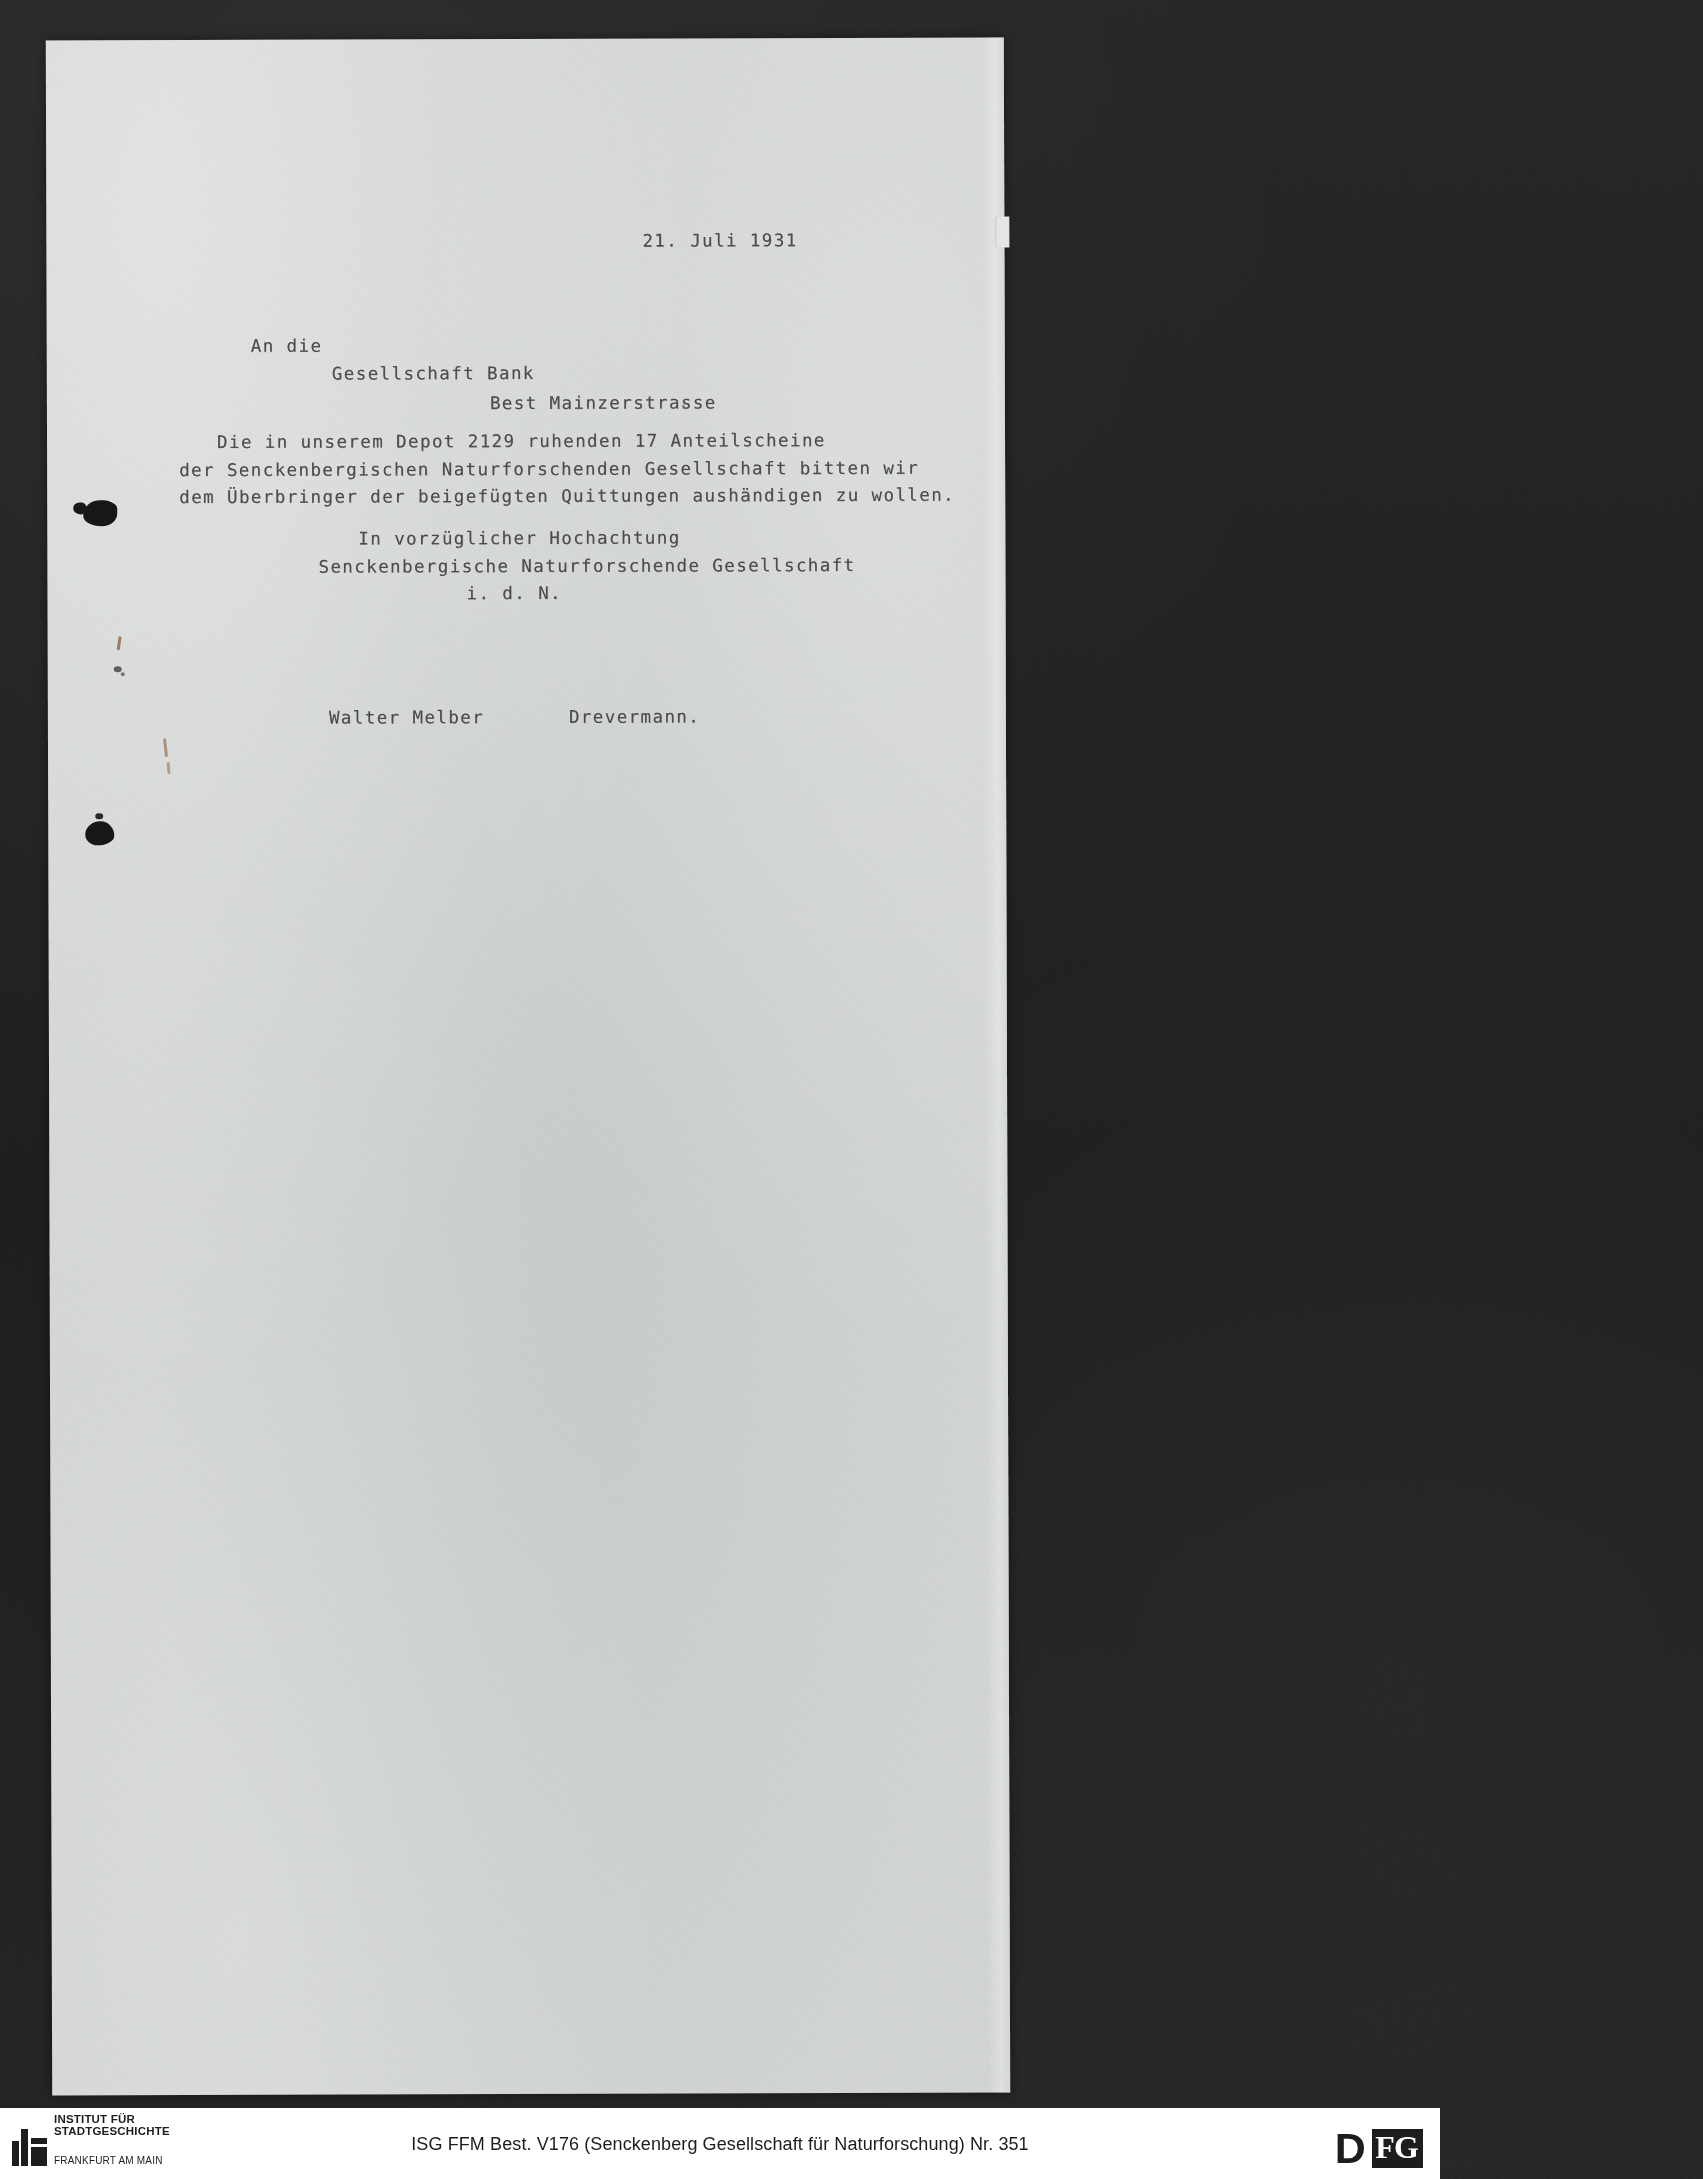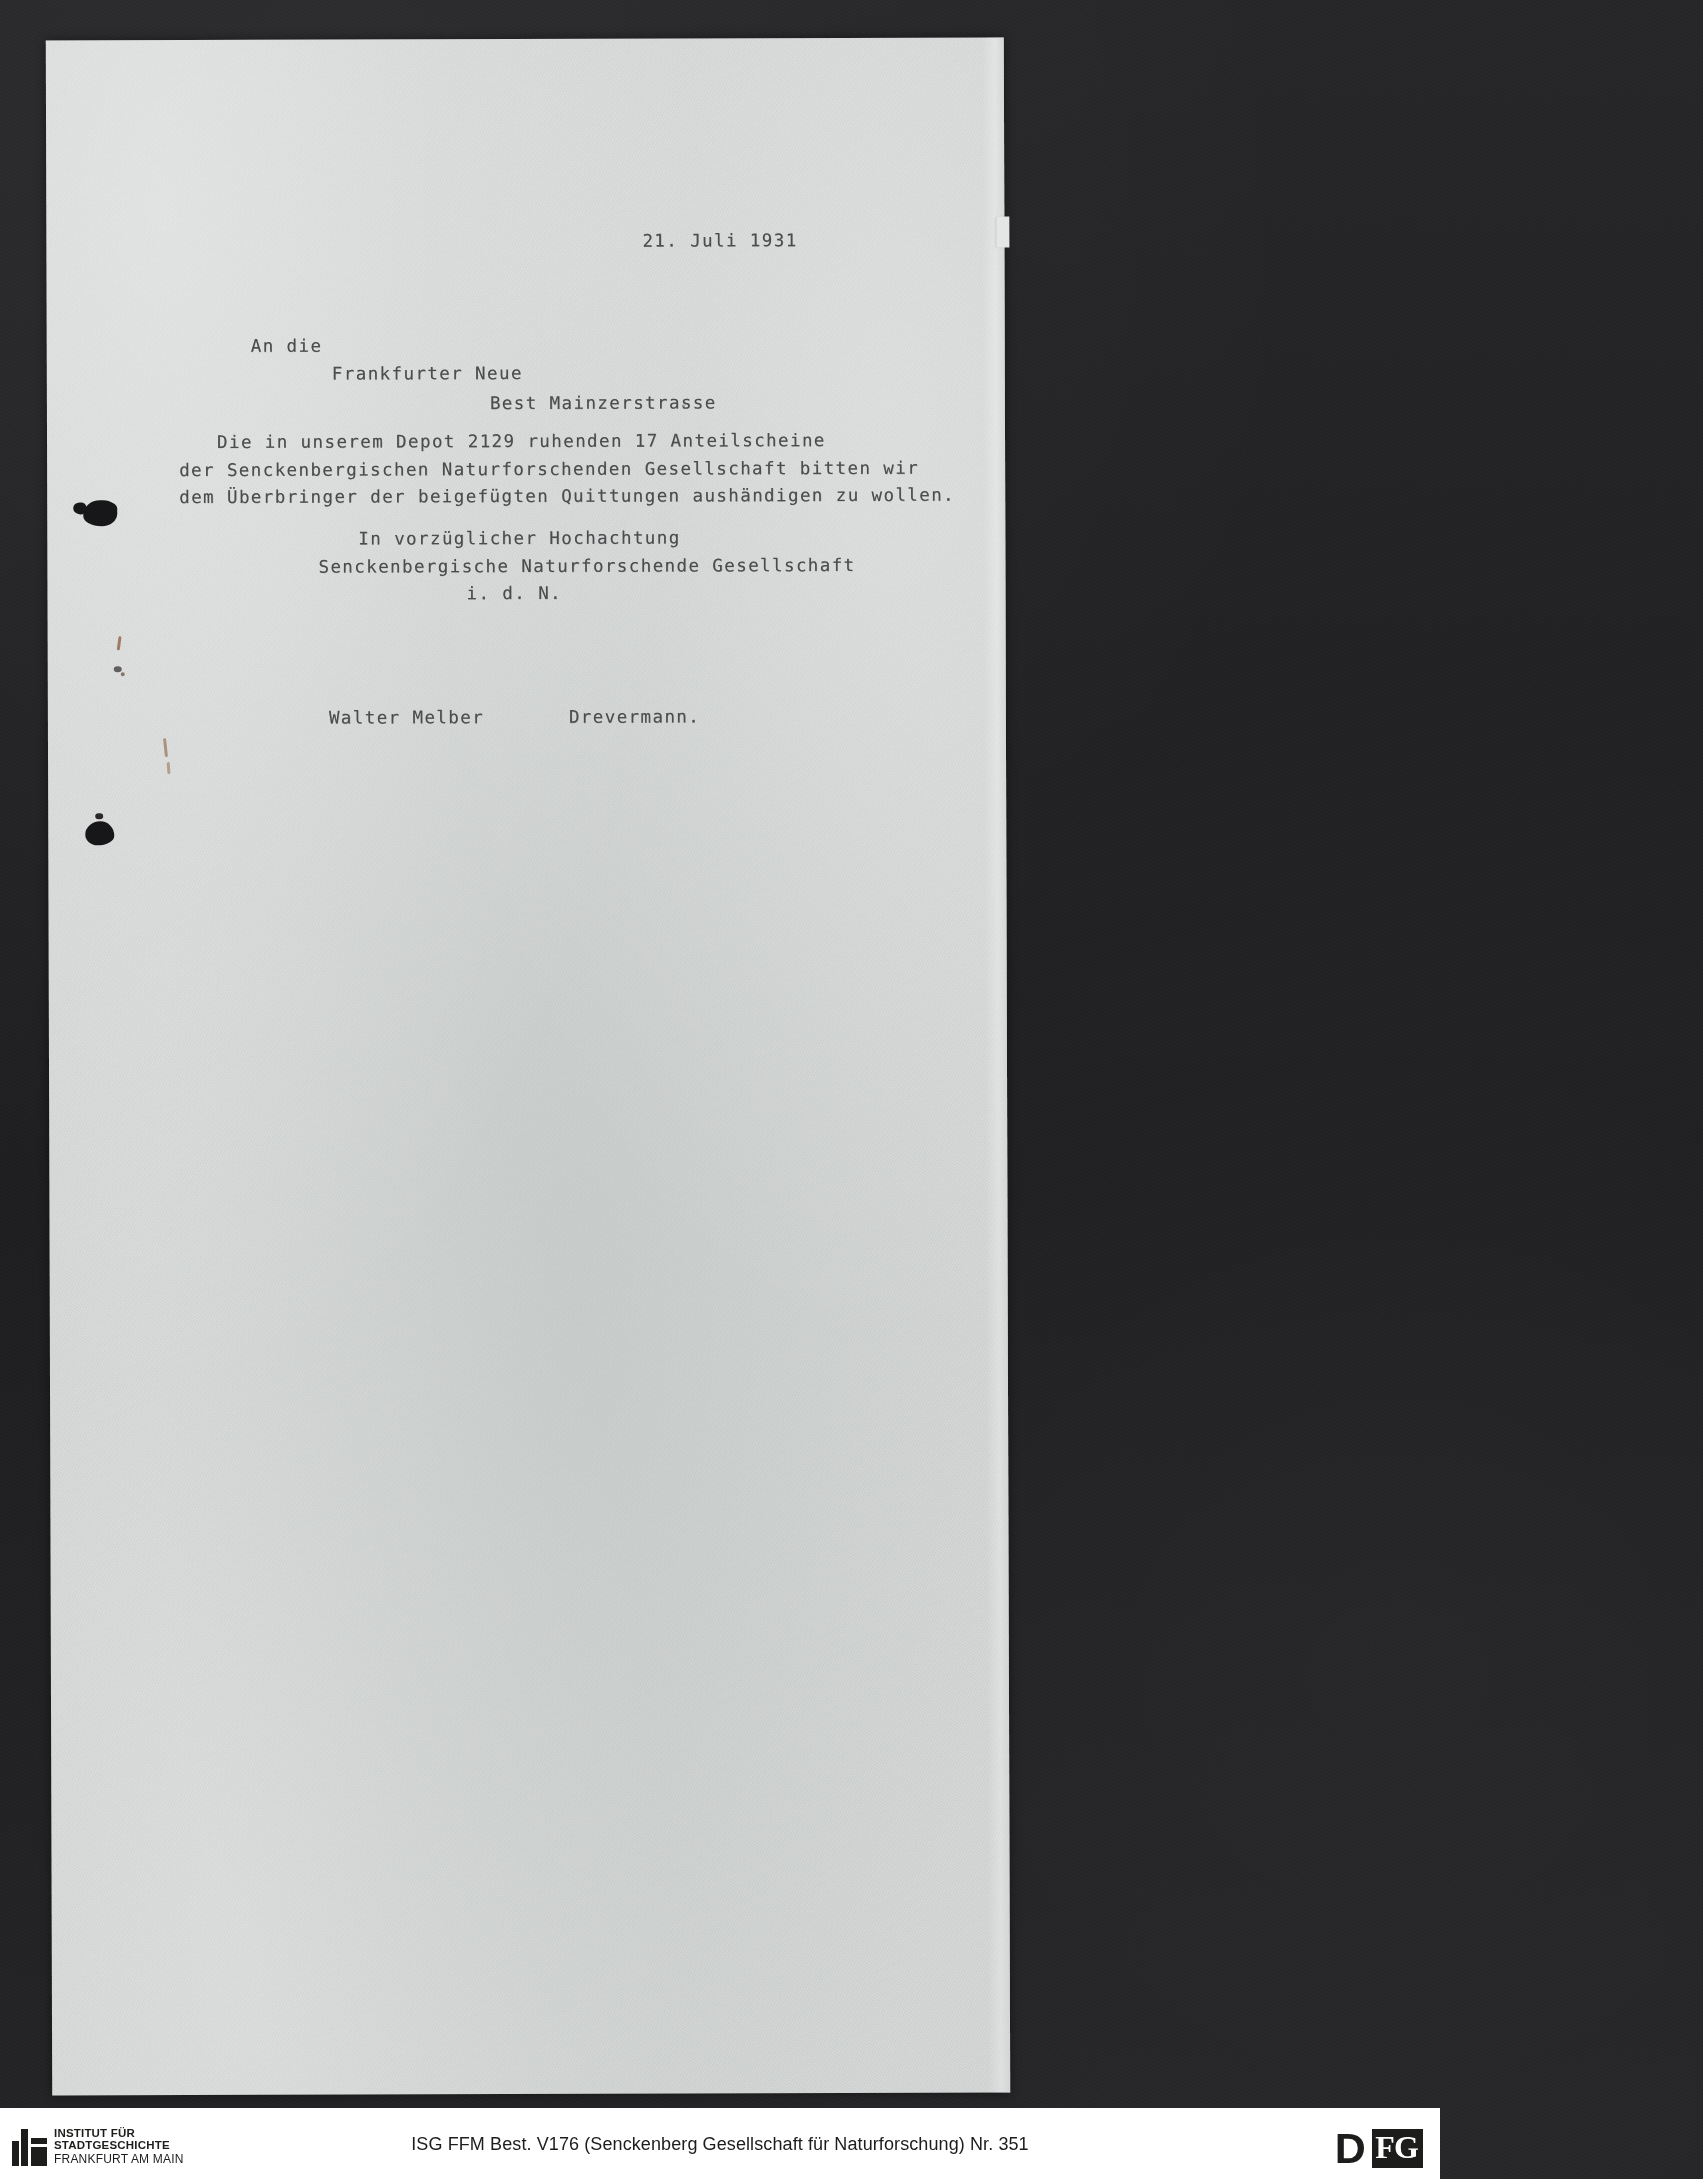--- a/index.html
+++ b/index.html
@@ -203,25 +203,25 @@
   .isg-text {
     font-family: "Liberation Sans", sans-serif;
     font-size: 11.5px;
     font-weight: bold;
     line-height: 1.08;
     color: #1d1d1b;
     letter-spacing: 0.2px;
     text-transform: uppercase;
   }
   .isg-text .small {
-    font-size: 12px;
+    font-size: 10px;
     font-weight: normal;
     letter-spacing: 0.2px;
     display: block;
-    margin-top: 2px;
+    margin-top: 18px;
   }
   .dfg-logo {
     position: absolute;
     right: 17px;
     bottom: 10.2px;
     display: flex;
     align-items: center;
   }
   .dfg-word {
     font-family: "Liberation Sans", sans-serif;
@@ -259,21 +259,21 @@
     <div class="speck speck-a"></div>
     <div class="speck speck-b"></div>
     <div class="speck speck-c"></div>
     <div class="speck speck-d"></div>
     <div class="speck speck-e"></div>
     <div class="speck speck-f"></div>
 
     <div class="typed t-date">21. Juli 1931</div>
 
     <div class="typed t-an">An die</div>
-    <div class="typed t-bank">Frankfurter Neue</div>
+    <div class="typed t-bank">Gesellschaft Bank</div>
     <div class="typed t-str">Best Mainzerstrasse</div>
 
     <div class="typed t-body1">Die in unserem Depot 2129 ruhenden 17 Anteilscheine</div>
     <div class="typed t-body2">der Senckenbergischen Naturforschenden Gesellschaft bitten wir</div>
     <div class="typed t-body3">dem Überbringer der beigefügten Quittungen aushändigen zu wollen.</div>
 
     <div class="typed t-close1">In vorzüglicher Hochachtung</div>
     <div class="typed t-close2">Senckenbergische Naturforschende Gesellschaft</div>
     <div class="typed t-close3">i. d. N.</div>
 

